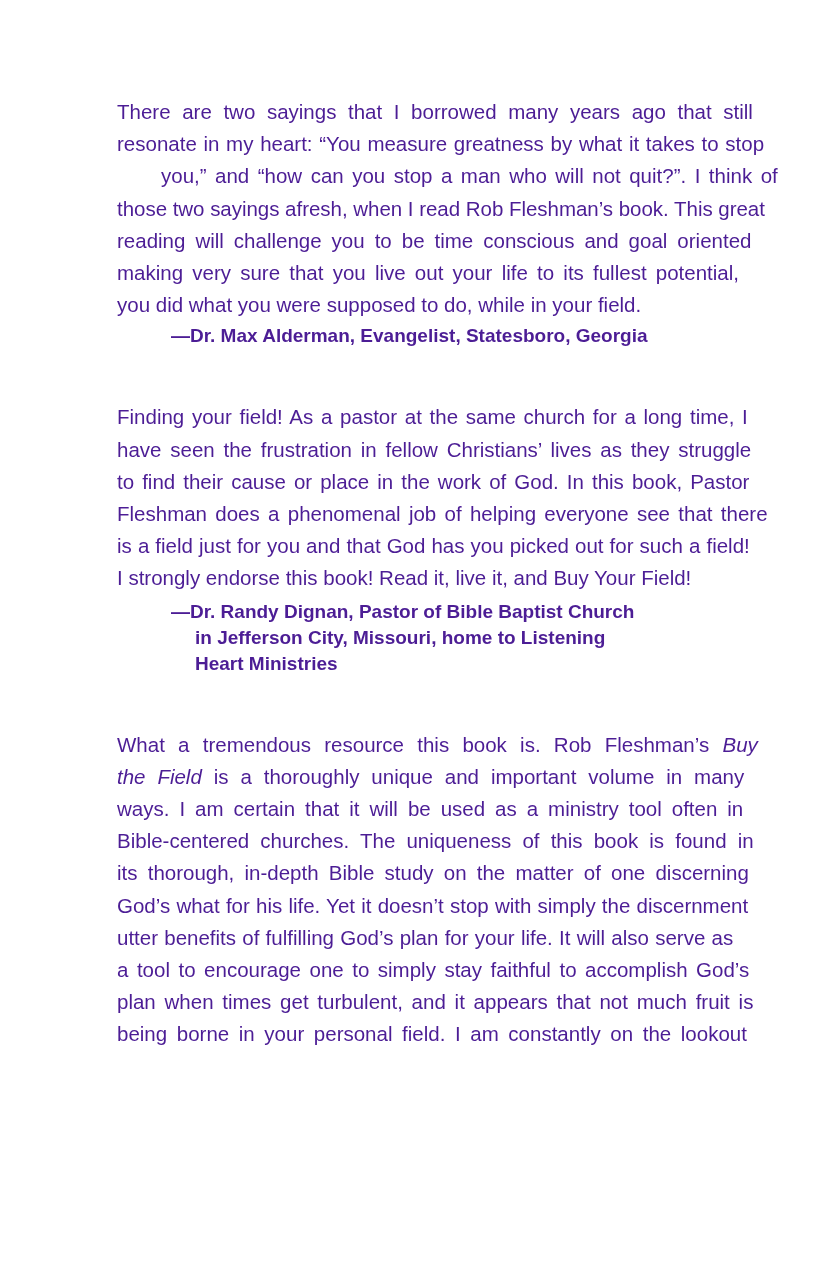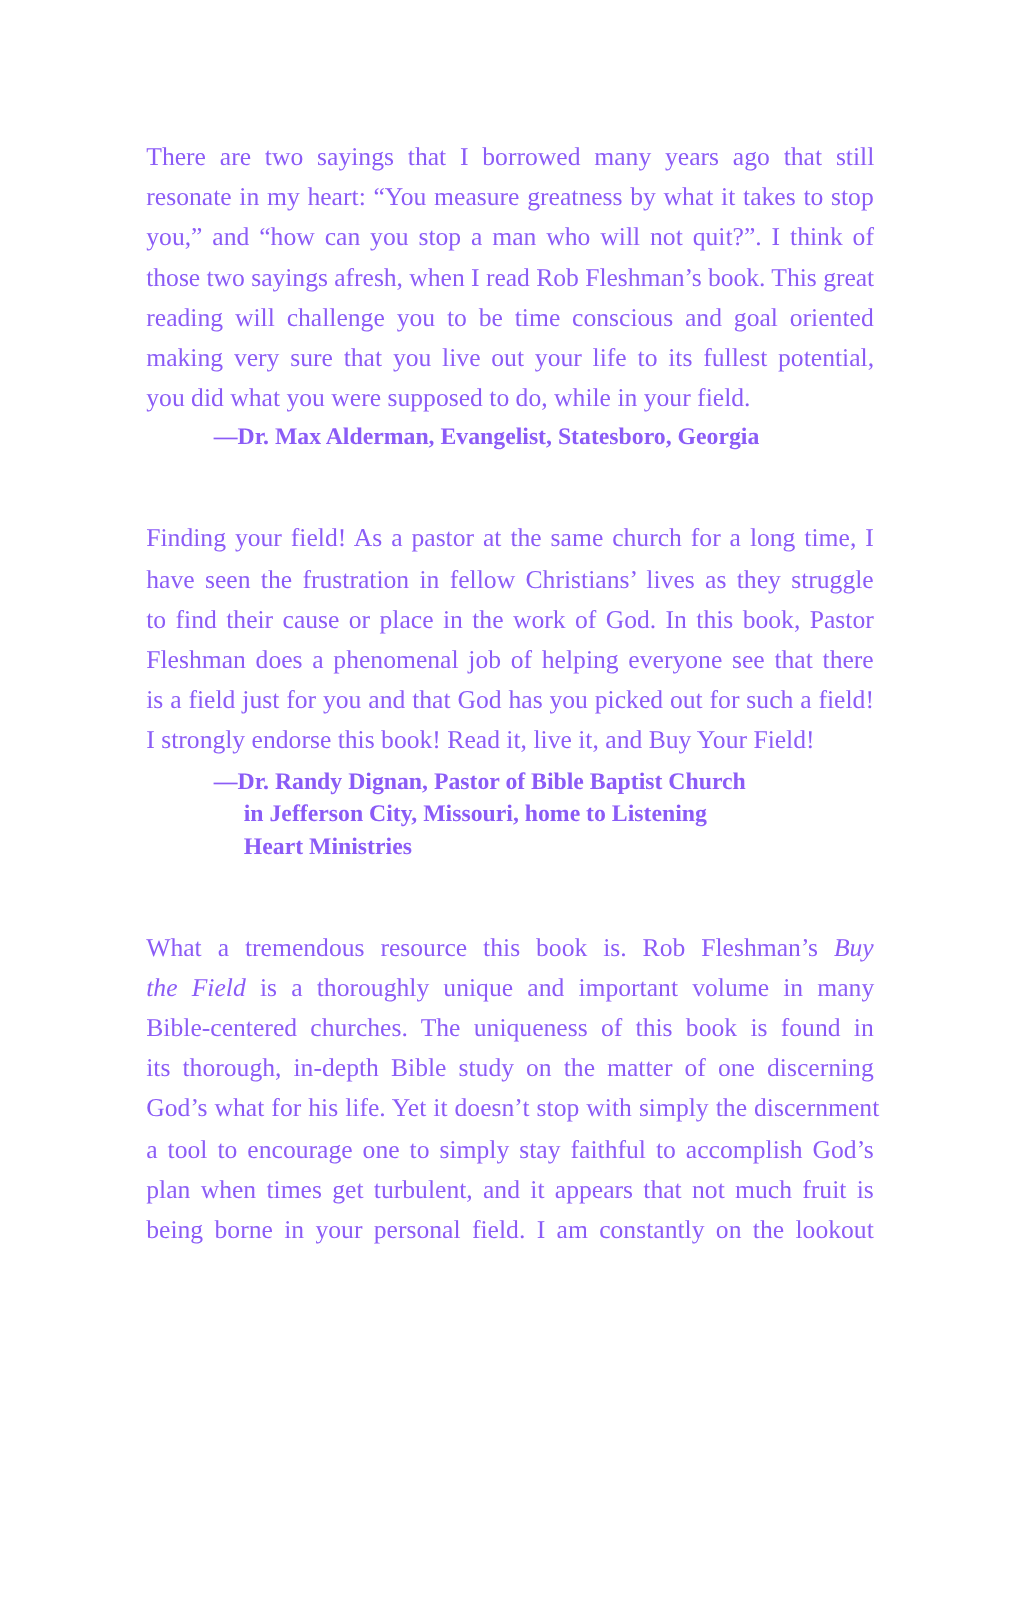--- a/index.html
+++ b/index.html
@@ -1,20 +1,20 @@
 <!DOCTYPE html>
 <html><head>
 <meta charset="utf-8">
 <style>
   html, body { margin: 0; padding: 0; background: #ffffff; }
   body { width: 815px; height: 1280px; position: relative; overflow: hidden; }
   .page {
-    position: absolute; left: 117px; top: 110px; width: 582px;
-    font-family: Liberation Serif, serif;
-    color: #8b5cf6;
+    position: absolute; left: 117px; top: 96px; width: 582px;
+    font-family: Liberation Sans, sans-serif;
+    color: #4c1d95;
   }
   .para { font-size: 20.5px; line-height: 32.2px; }
   .line { display: block; white-space: nowrap; text-align: justify; text-align-last: justify; }
   .line.last { text-align-last: left; }
   .attrib { font-weight: bold; font-size: 19px; line-height: 26px; }
   .attrib1 { margin-top: 2px; padding-left: 54px; }
   .attrib2 { margin-top: 4px; padding-left: 54px; }
   .attrib2 .cont { padding-left: 24px; display: block; white-space: nowrap; }
   .attrib .l { display: block; white-space: nowrap; }
   .gap1 { height: 52px; }
@@ -22,21 +22,21 @@
   em { font-style: italic; }
 </style>
 </head>
 <body>
 
 <div class="page">
 
   <div class="para">
     <span class="line" style="display: block; text-align: left; word-spacing: 5.90909px;">There are two sayings that I borrowed many years ago that still</span>
     <span class="line" style="display: block; text-align: left; word-spacing: 1px;">resonate in my heart: “You measure greatness by what it takes to stop</span>
-    <span class="line" style="display: block; text-align: left; word-spacing: 2.78571px;">you,” and “how can you stop a man who will not quit?”. I think of</span>
+    <span class="line" style="display: block; text-align: left; word-spacing: 2.78571px; margin-left: 44px;">you,” and “how can you stop a man who will not quit?”. I think of</span>
     <span class="line" style="display: block; text-align: left; letter-spacing: -0.0289855px;">those two sayings afresh, when I read Rob Fleshman’s book. This great</span>
     <span class="line" style="display: block; text-align: left; word-spacing: 4.3px;">reading will challenge you to be time conscious and goal oriented</span>
     <span class="line" style="display: block; text-align: left; word-spacing: 3.5px;">making very sure that you live out your life to its fullest potential,</span>
     <span class="line last" style="display: block;">you did what you were supposed to do, while in your field.</span>
   </div>
   <div class="attrib attrib1">
     <span class="l">—Dr. Max Alderman, Evangelist, Statesboro, Georgia</span>
   </div>
 
   <div class="gap1"></div>
@@ -53,21 +53,23 @@
     <span class="l">—Dr. Randy Dignan, Pastor of Bible Baptist Church</span>
     <span class="cont">in Jefferson City, Missouri, home to Listening</span>
     <span class="cont">Heart Ministries</span>
   </div>
 
   <div class="gap2"></div>
 
   <div class="para">
     <span class="line" style="display: block; text-align: left; word-spacing: 7.55556px;"><span>What a tremendous resource this book is. Rob Fleshman’s</span> <em>Buy</em></span>
     <span class="line" style="display: block; text-align: left; word-spacing: 6.2px;"><em>the Field</em> <span>is a thoroughly unique and important volume in many</span></span>
+    <span class="line" style="display: block; text-align: left; word-spacing: 4.28571px;">ways. I am certain that it will be used as a ministry tool often in</span>
     <span class="line" style="display: block; text-align: left; word-spacing: 5.44444px;">Bible-centered churches. The uniqueness of this book is found in</span>
     <span class="line" style="display: block; text-align: left; word-spacing: 4.5px;">its thorough, in-depth Bible study on the matter of one discerning</span>
     <span class="line" style="display: block; text-align: left; word-spacing: 0.5px;">God’s what for his life. Yet it doesn’t stop with simply the discernment</span>
+    <span class="line" style="display: block; text-align: left; word-spacing: 0.538462px;">utter benefits of fulfilling God’s plan for your life. It will also serve as</span>
     <span class="line" style="display: block; text-align: left; word-spacing: 2.81818px;">a tool to encourage one to simply stay faithful to accomplish God’s</span>
     <span class="line" style="display: block; text-align: left; word-spacing: 3.08333px;">plan when times get turbulent, and it appears that not much fruit is</span>
     <span class="line" style="display: block; text-align: left; word-spacing: 3.90909px;">being borne in your personal field. I am constantly on the lookout</span>
   </div>
 
 </div>
 
 </body></html>

